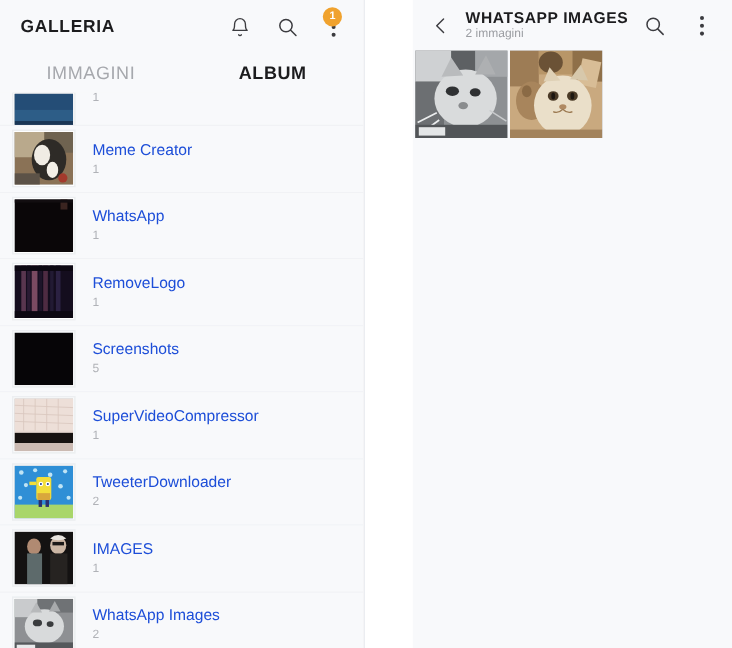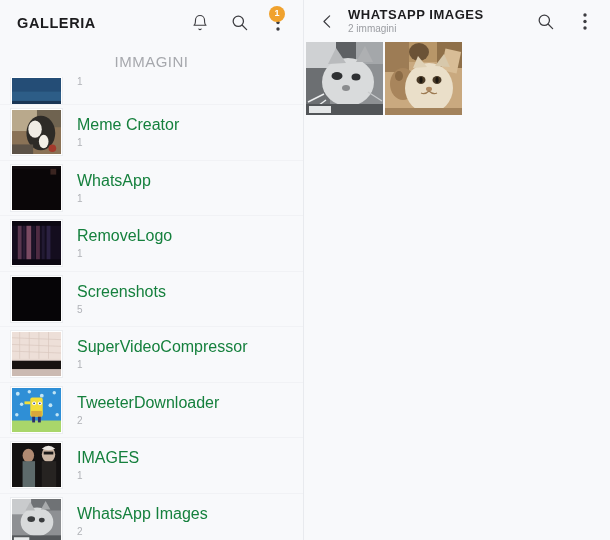--- a/index.html
+++ b/index.html
@@ -2,21 +2,21 @@
 <html><head>
 <meta charset="utf-8">
 <style>
   * { box-sizing: border-box; margin: 0; padding: 0; }
   html, body {
     width: 610px; height: 540px;
     font-family: "Liberation Sans", sans-serif;
     background: #ffffff;
     overflow: hidden;
   }
-  .screen { position: relative; width: 610px; height: 515px; display: flex; }
+  .screen { position: relative; width: 610px; height: 515px; display: flex; gap: 40px; }
 
   
   .left-panel {
     width: 304px; height: 540px;
     background: #f8f9fb;
     position: relative;
     border-right: 1px solid #e8eaee;
     overflow: hidden;
   }
   .left-header {
@@ -101,22 +101,22 @@
     flex: 0 0 51px;
     background: #cfd2d6;
     border: 1px solid #ffffff;
     outline: 1px solid #eceef1;
     overflow: hidden;
     position: relative;
   }
   .thumb svg { display: block; width: 100%; height: 100%; }
   .album-meta { margin-left: 15px; display: flex; flex-direction: column; gap: 4px; }
   .album-name {
-    font-size: 16px;
-    color: #15803d;
+    font-size: 13px;
+    color: #1d4ed8;
     line-height: 1.15;
   }
   .album-count {
     font-size: 10px;
     color: #b0b2b7;
     line-height: 1;
   }
 
   
   .right-panel {
@@ -196,20 +196,21 @@
             <circle cx="2" cy="15" r="1.7" fill="#3c3c40"></circle>
           </svg>
           <span class="badge">1</span>
         </div>
 
       </div>
     </div>
 
     <div class="tabs">
       <div class="tab">IMMAGINI</div>
+      <div class="tab active">ALBUM</div>
     </div>
 
     <div class="album-list">
 
       <div class="album-row partial">
         <div class="thumb">
           <svg viewBox="0 0 51 46" preserveAspectRatio="none">
             <rect width="51" height="46" fill="#1c3f63"></rect>
             <rect y="0" width="51" height="14" fill="#244d76"></rect>
             <rect y="14" width="51" height="10" fill="#2d5d87"></rect>

